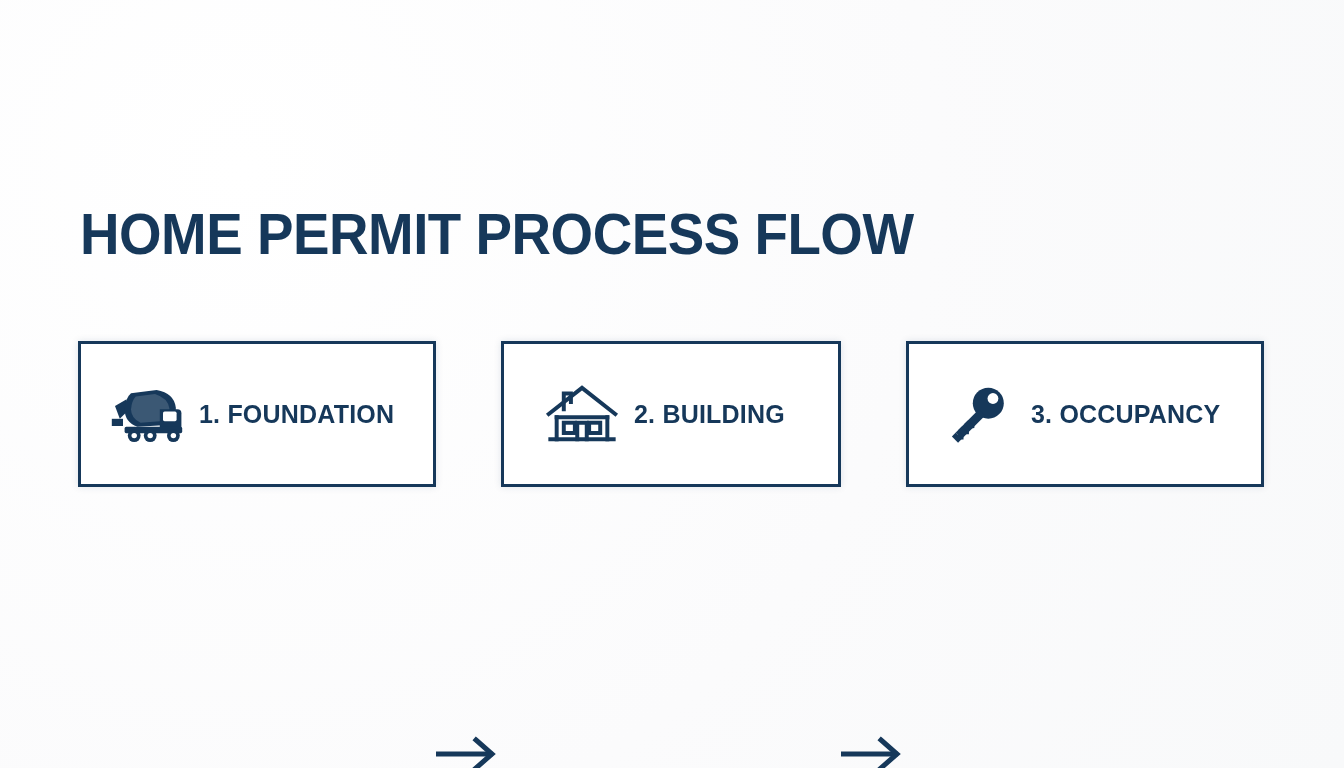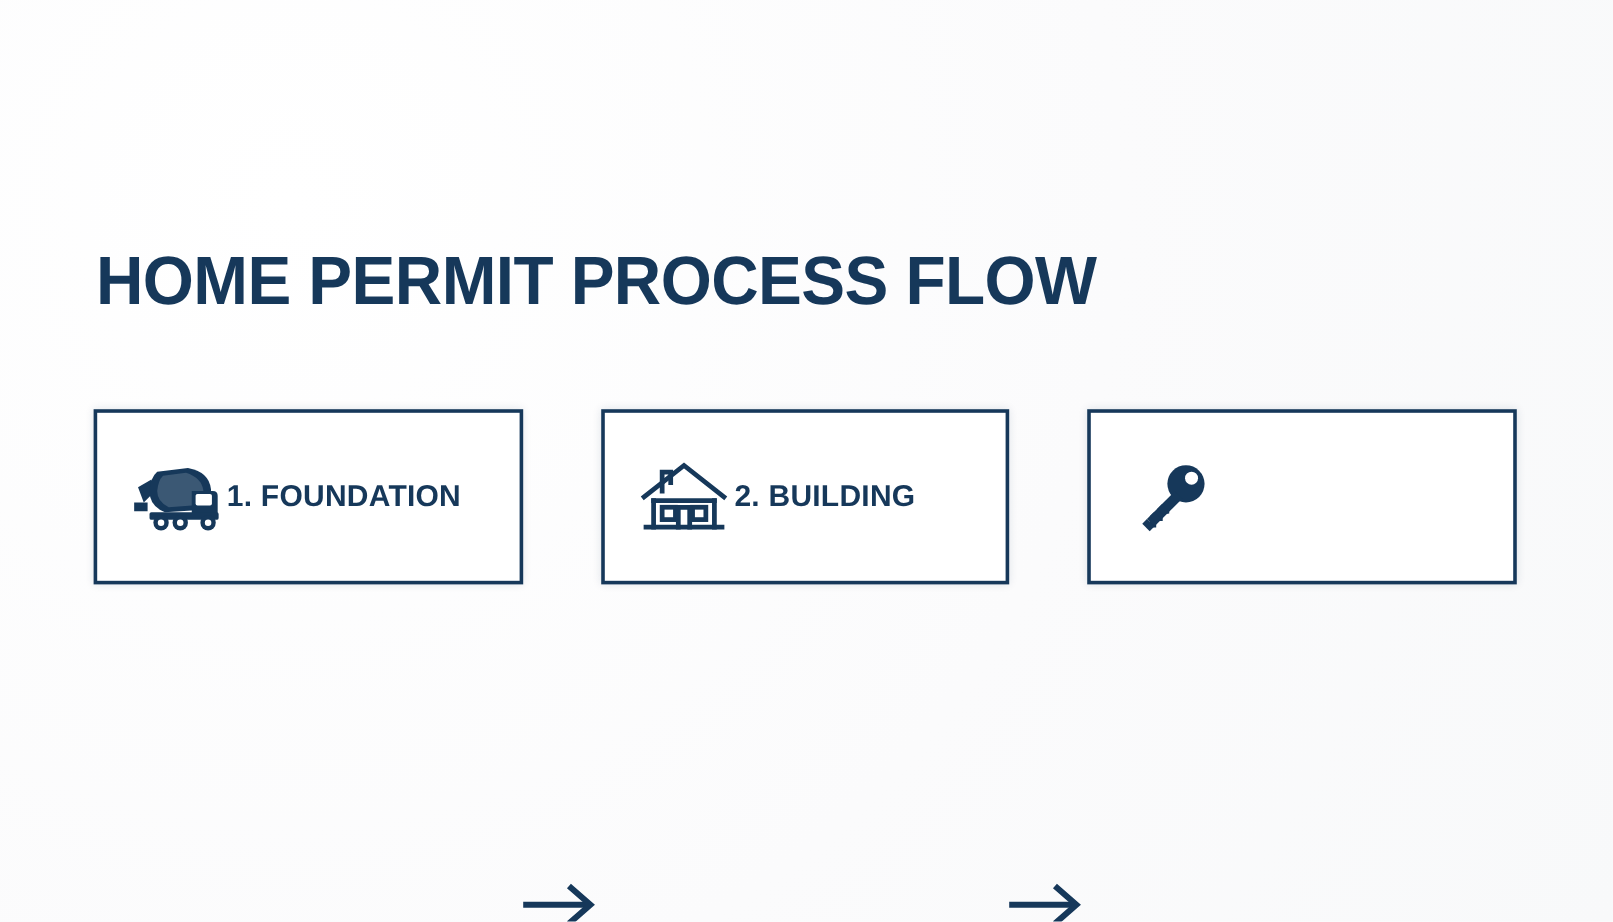--- a/index.html
+++ b/index.html
@@ -60,41 +60,42 @@
     top: 0;
     height: 146px;
     box-sizing: border-box;
     border: 3px solid #16385a;
     background: #ffffff;
     box-shadow: 0 0 7px rgba(22, 56, 90, 0.13);
     display: flex;
     align-items: center;
   }
   .step-box.b1 { left: 78px;  width: 358px; }
-  .step-box.b2 { left: 501px; width: 340px; }
+  .step-box.b2 { left: 501px; width: 340px; padding-left: 12px; }
   .step-box.b3 { left: 906px; width: 358px; }
 
   .step-icon {
     flex: 0 0 auto;
     width: 84px;
     height: 72px;
     margin-left: 24px;
     display: flex;
     align-items: center;
     justify-content: center;
   }
   .step-box.b2 .step-icon { margin-left: 24px; }
   .step-box.b3 .step-icon { margin-left: 28px; }
 
   .step-label {
     font-size: 25px;
     font-weight: 700;
     color: #16385a;
     letter-spacing: 0.2px;
     white-space: nowrap;
+    margin-left: 10px;
   }
 
   
   .arrow {
     position: absolute;
     top: 393px;
     width: 66px;
     height: 40px;
   }
   .arrow.a1 { left: 436px; }
@@ -193,16 +194,17 @@
             <path d="M41 37 L13 65 l0 8 l7 0 l0 -7 l7 0 l0 -7 l7 -1 l0 -7 l5 -5 z"></path>
             <path d="M40 34 L10 64 l8 8 L48 42 Z"></path>
 
             <path d="M10 64 l8 8 l-5 5 l-8 -8 z"></path>
             <path d="M18 56 l7 7 l-5 5 l-7 -7 z"></path>
             <path d="M26 48 l7 7 l-5 5 l-7 -7 z"></path>
           </g>
           <circle cx="58" cy="20" r="7" fill="#ffffff"></circle>
         </svg>
       </div>
+      <div class="step-label">3. OCCUPANCY</div>
     </div>
 
   </div>
 </div>
 
 </body></html>

